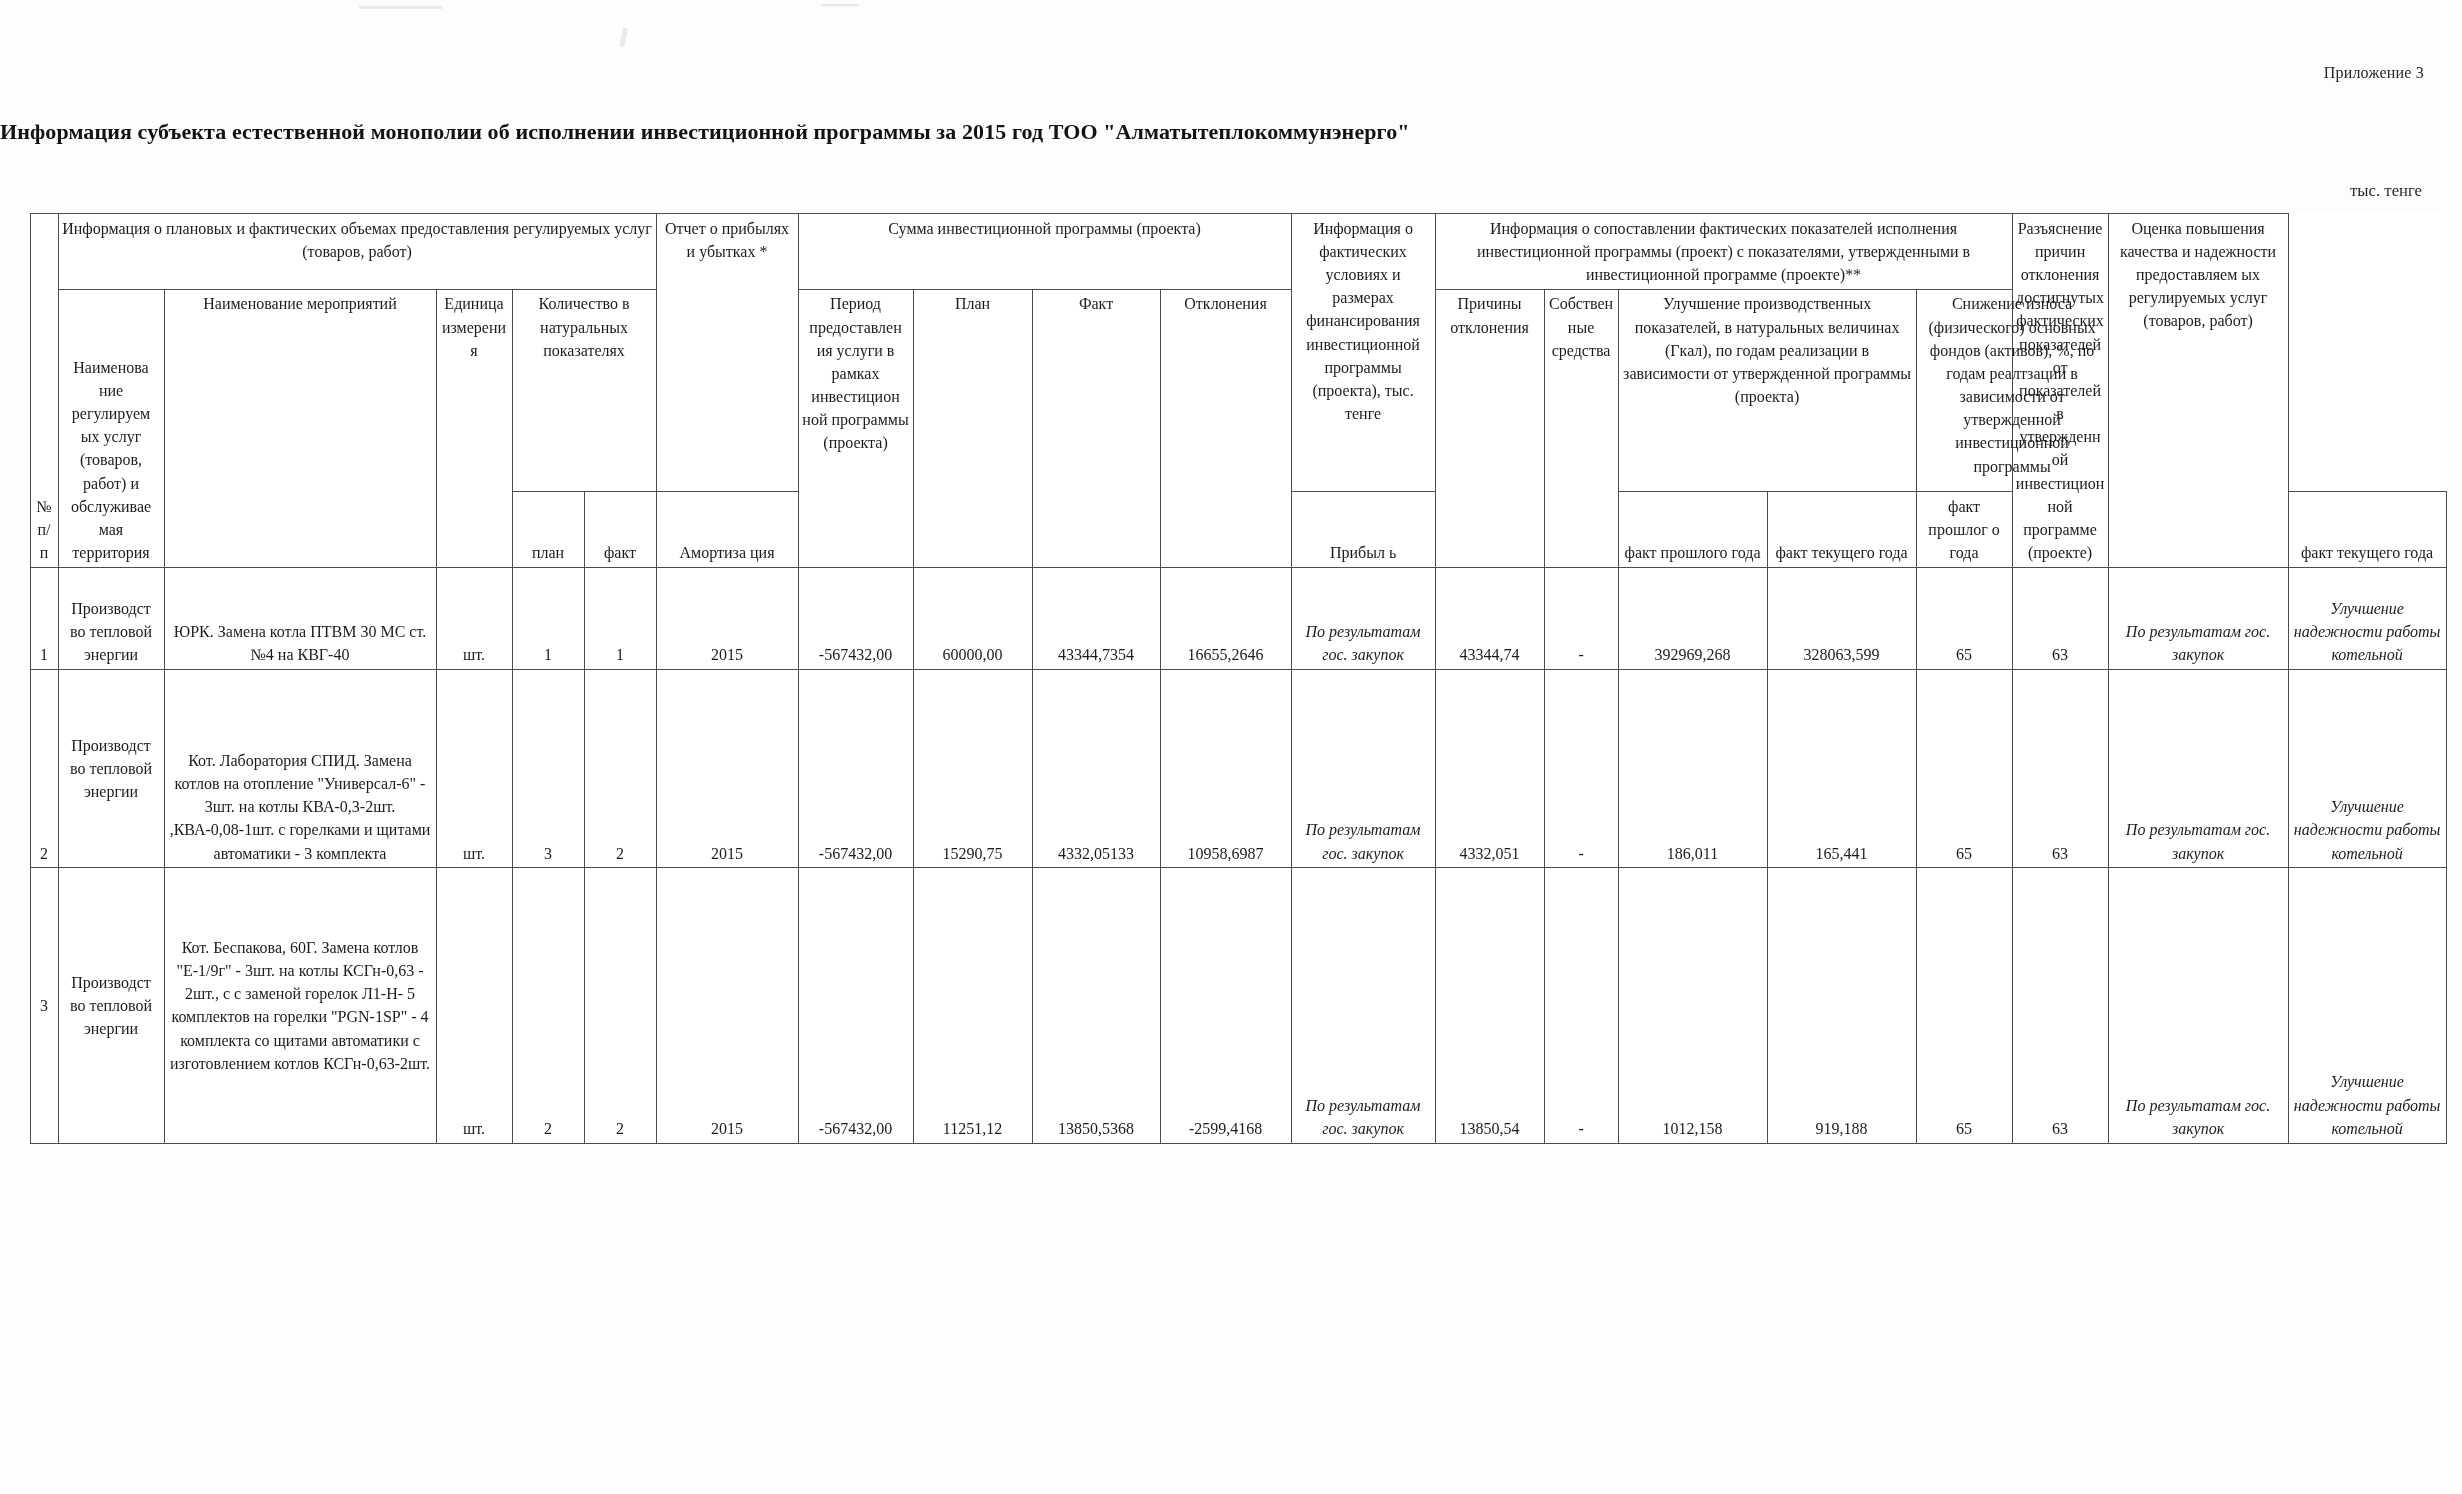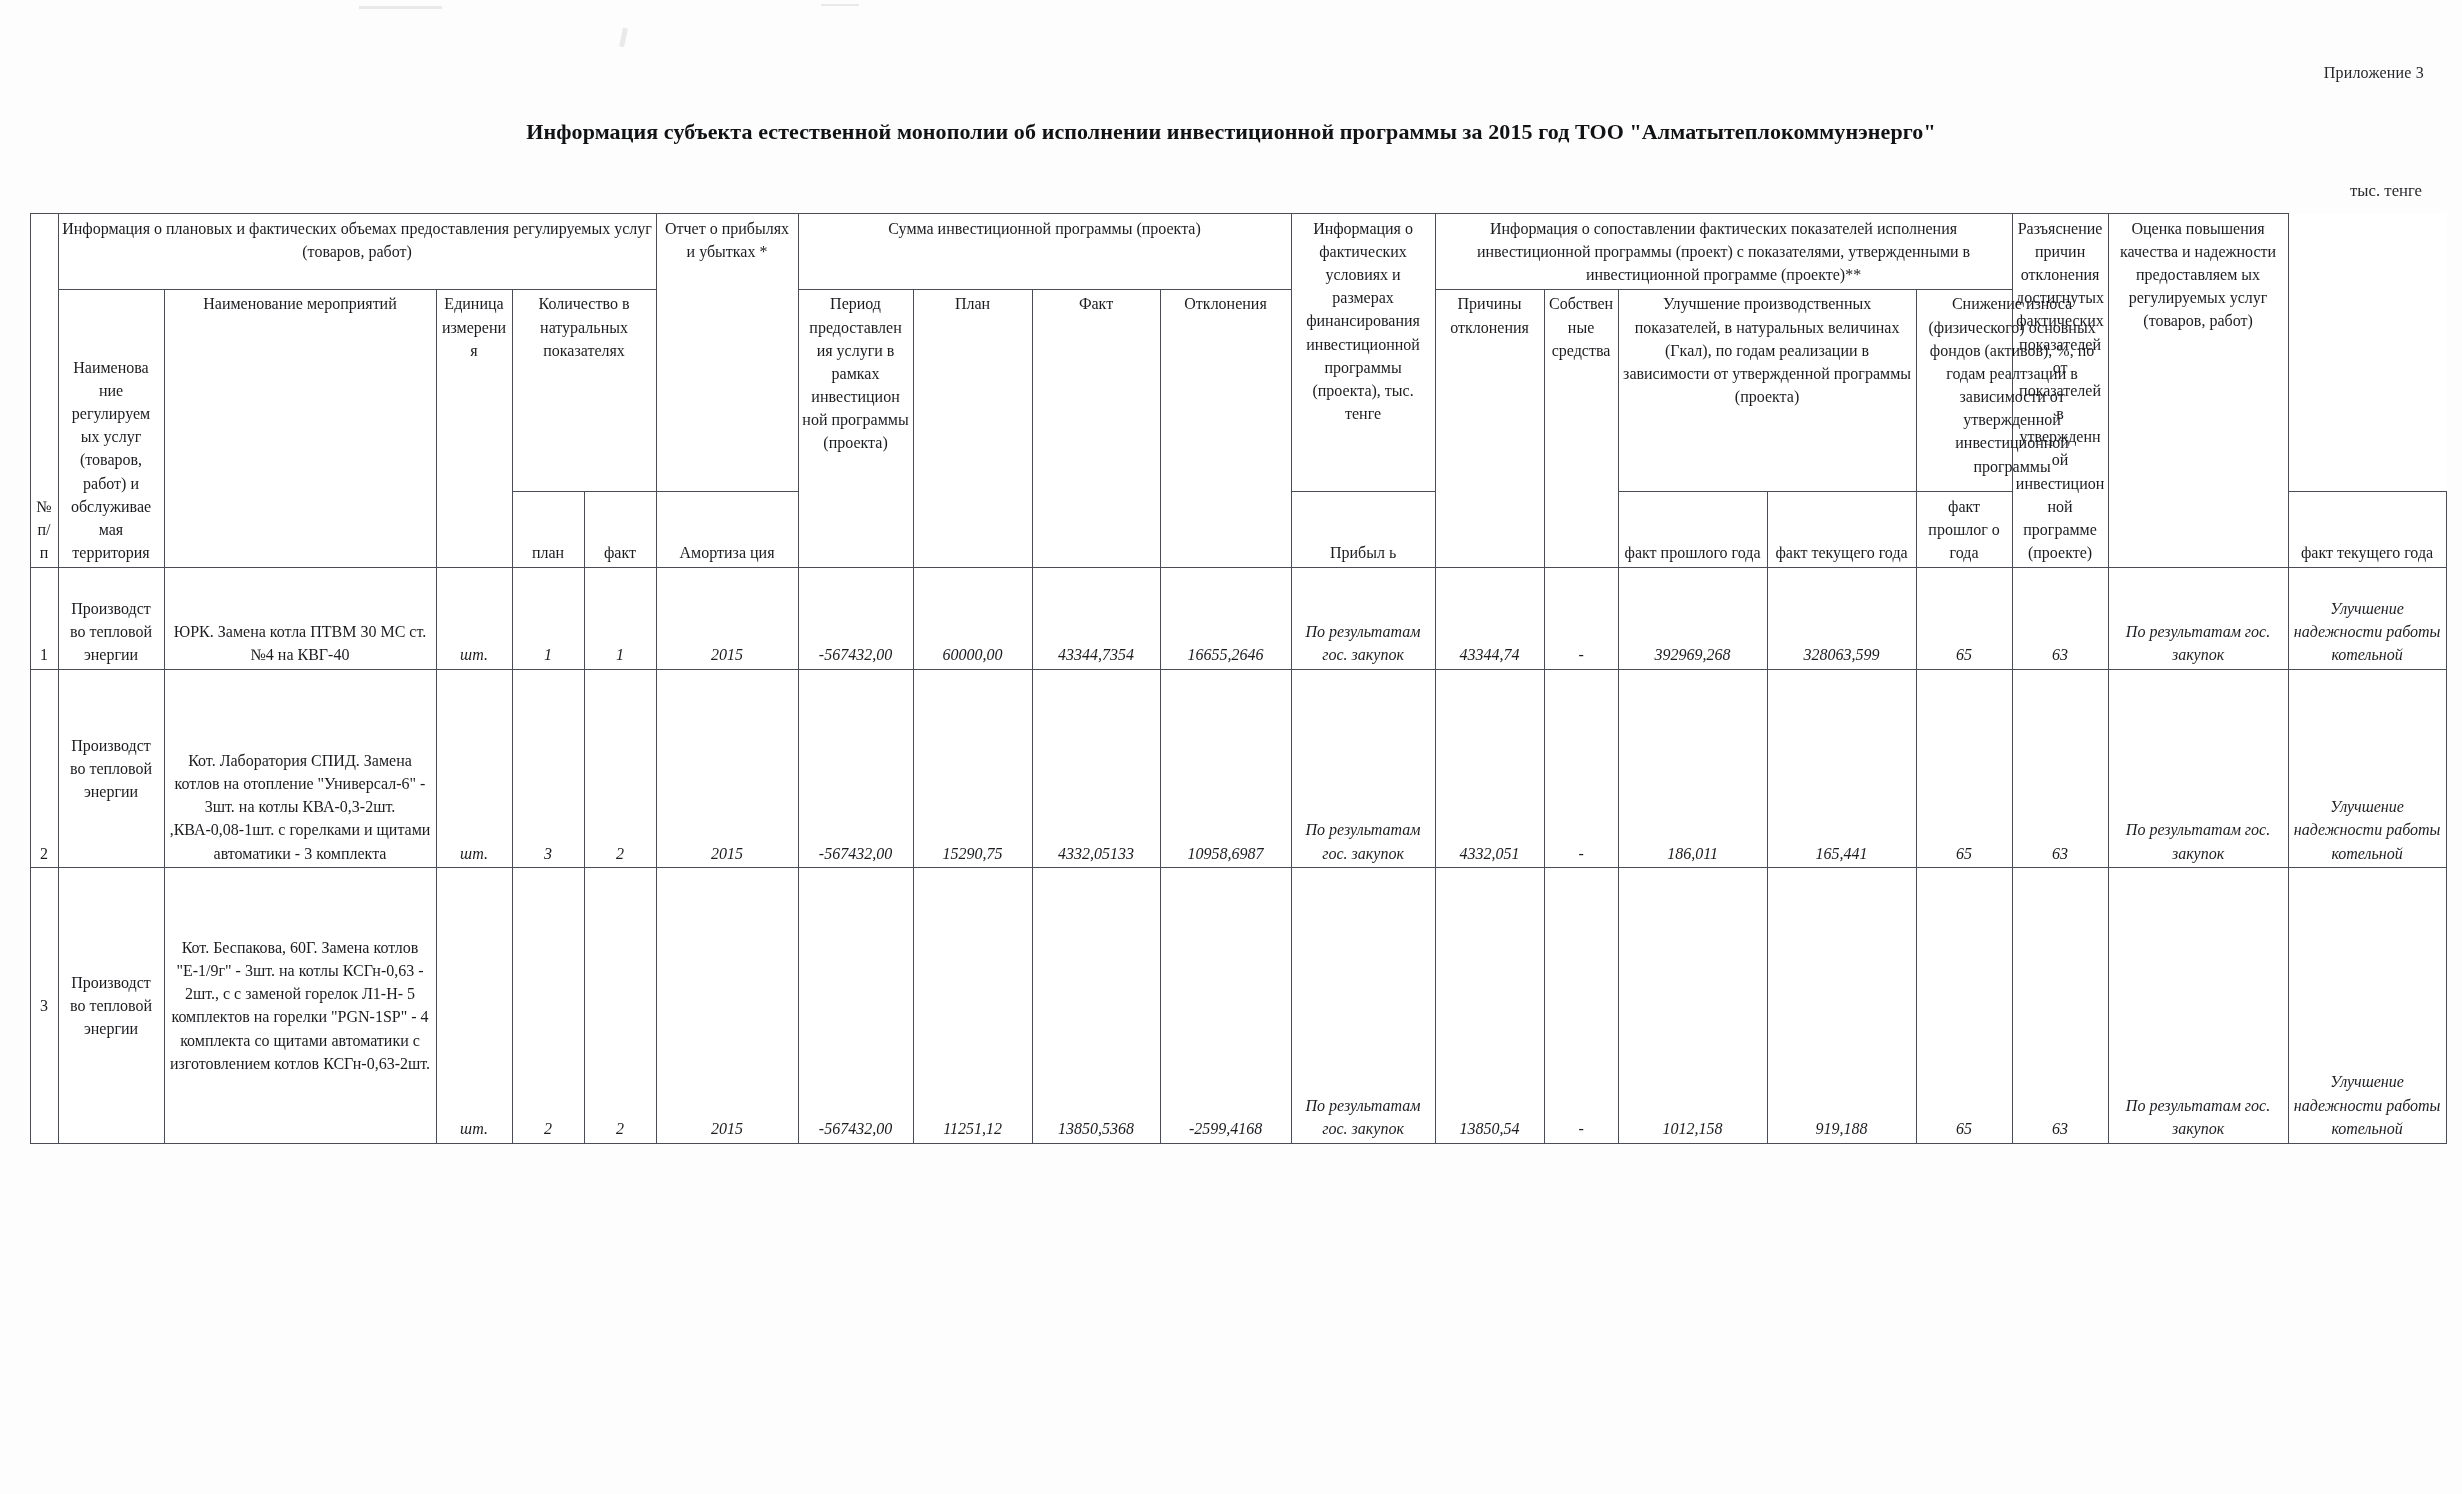--- a/index.html
+++ b/index.html
@@ -39,21 +39,20 @@
     font-size: 16px;
     letter-spacing: 0.2px;
     color: #27282c;
   }
 
   .doc-title {
     position: absolute;
     left: 0;
     right: 0;
     top: 119px;
-    text-align: center;
     font-size: 22px;
     font-weight: bold;
     letter-spacing: 0.1px;
     color: #111214;
   }
 
   .units-note {
     position: absolute;
     right: 40px;
     top: 181px;
@@ -98,21 +97,20 @@
     vertical-align: top;
     font-size: 16px;
     line-height: 1.55;
     padding: 6.4px 3.8px 3.8px 5.1px;
   }
   td.num {
     text-align: center;
     vertical-align: bottom;
     font-size: 16.7px;
     padding-bottom: 5.1px;
-    font-style: italic;
   }
   td.reason {
     text-align: center;
     vertical-align: bottom;
     font-size: 16px;
     line-height: 1.5;
     padding-bottom: 5.1px;
     font-style: italic;
   }
   td.idx {

